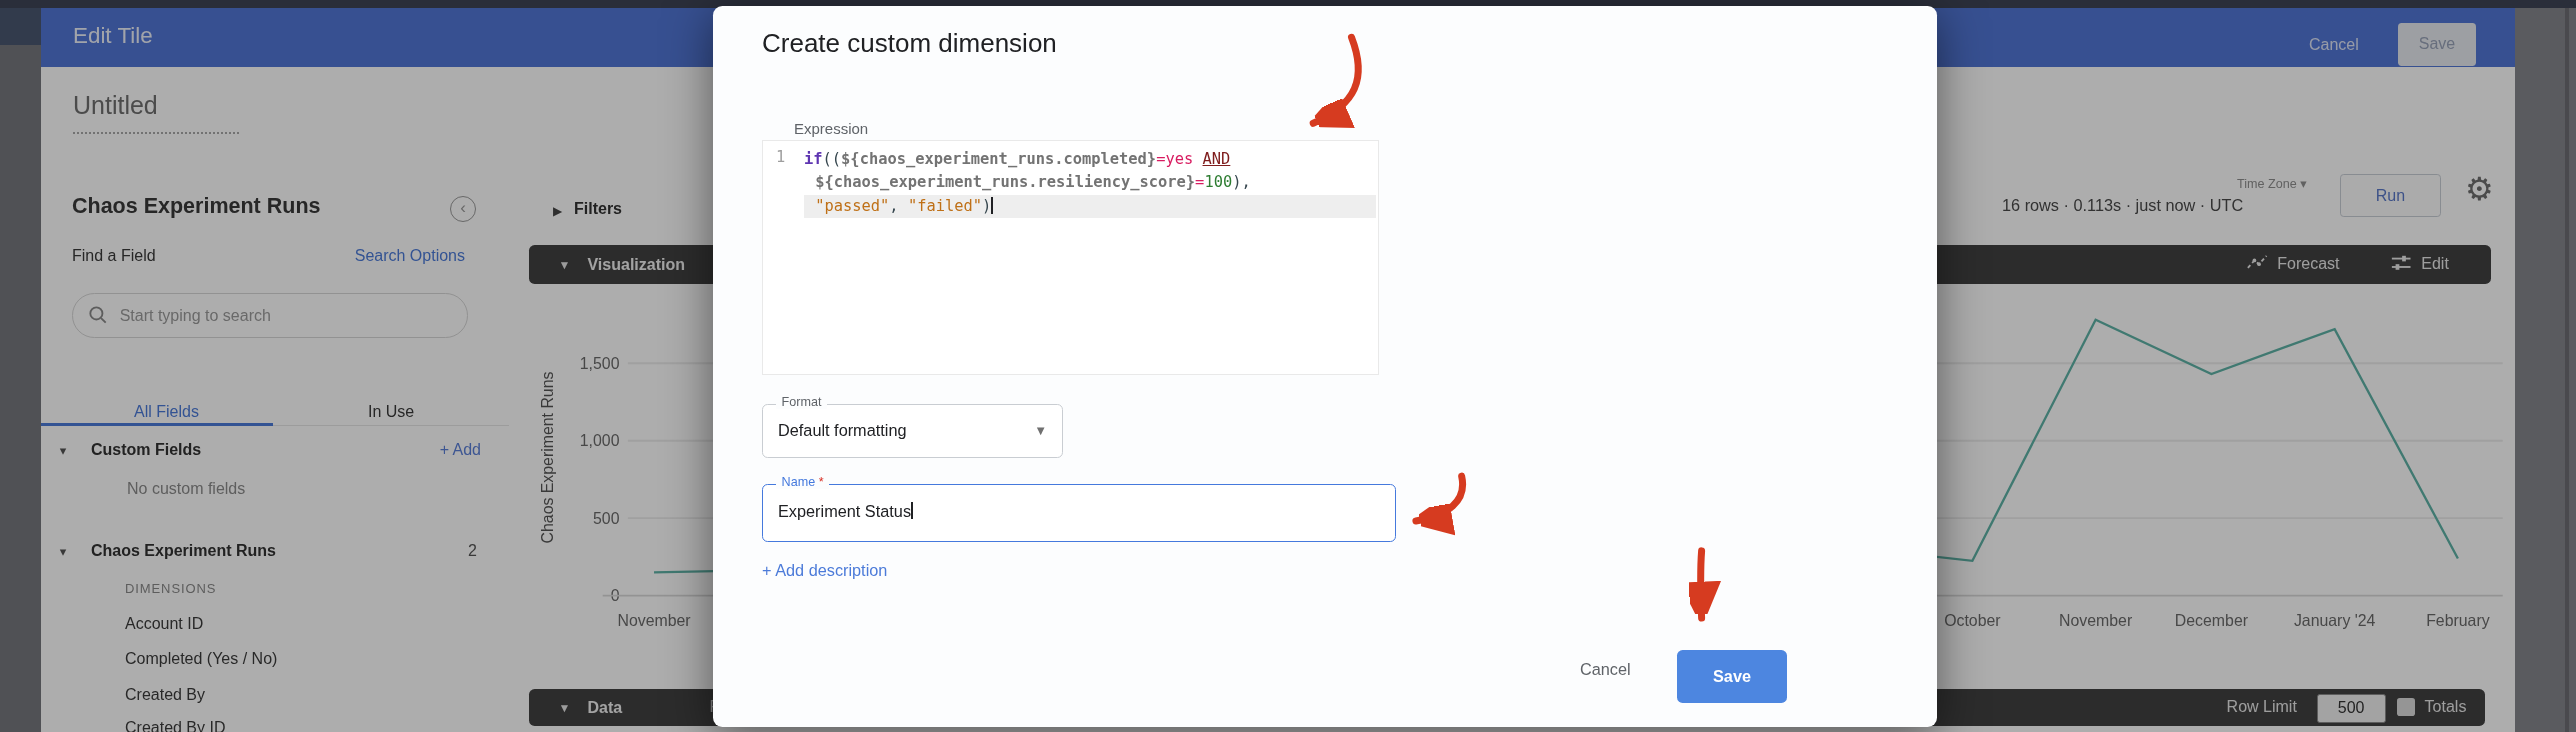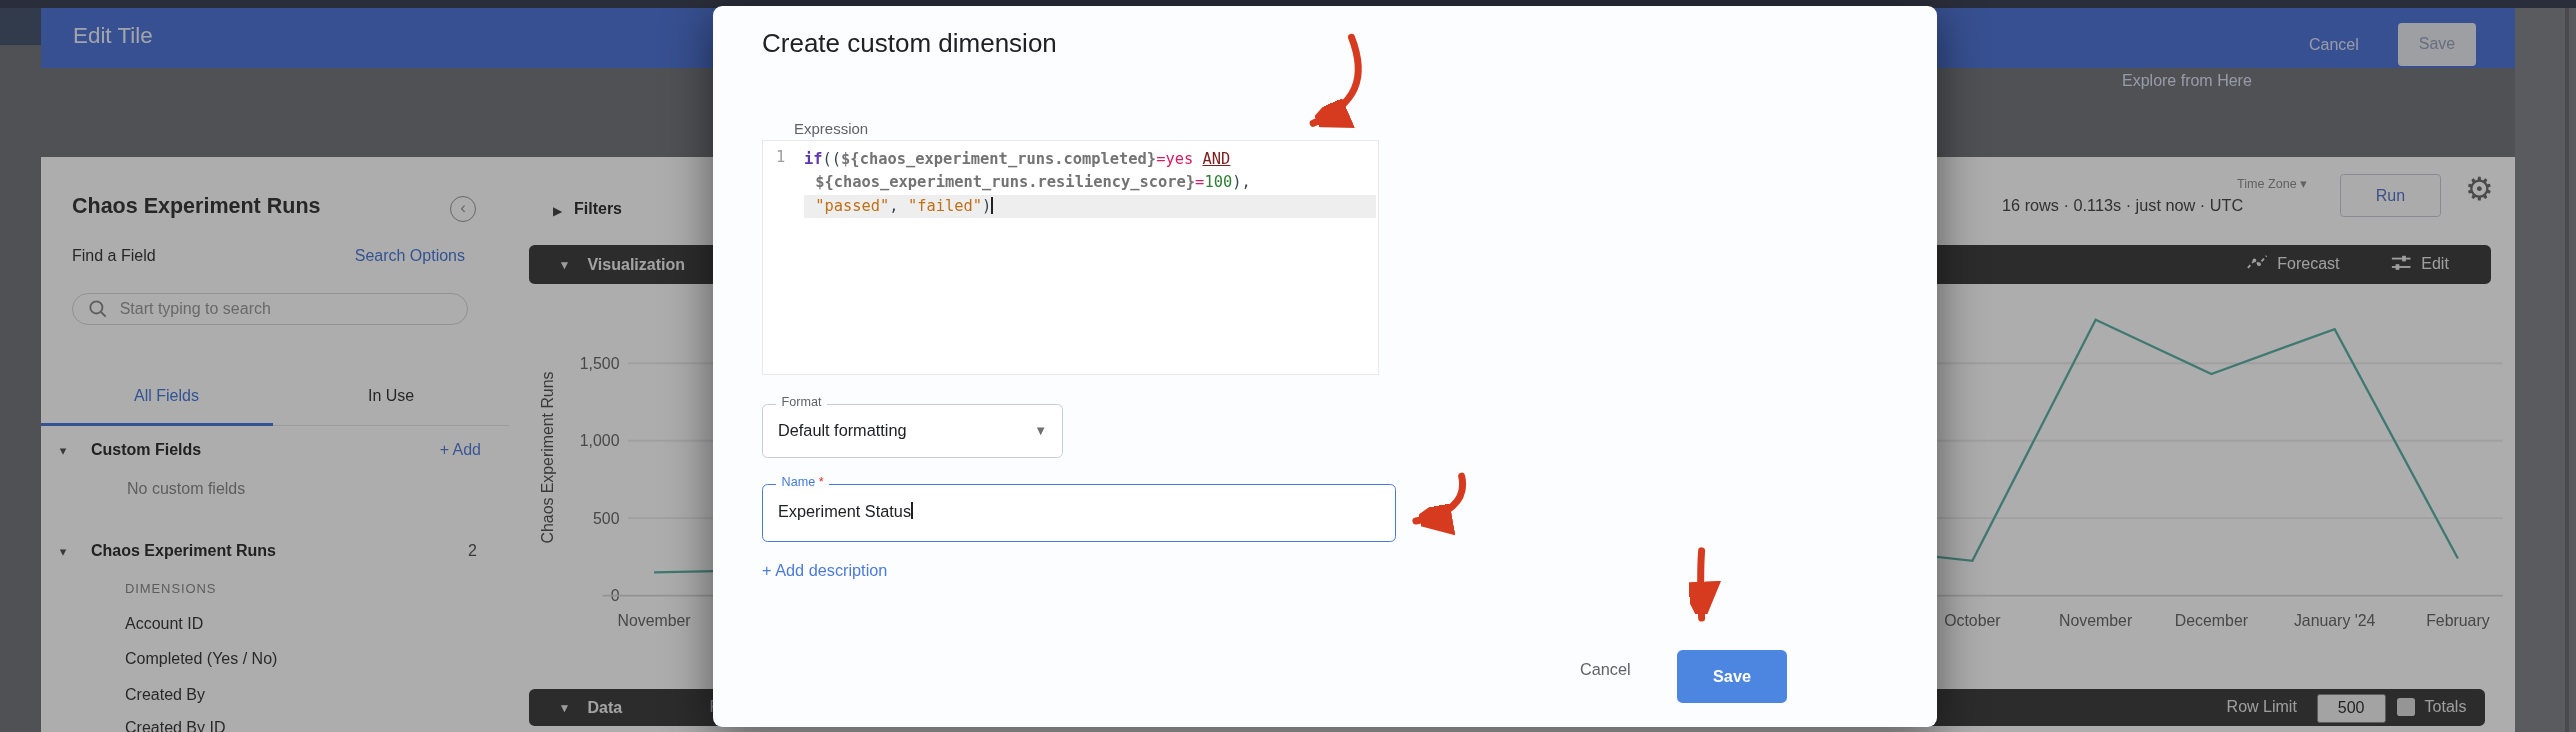--- a/index.html
+++ b/index.html
@@ -31,24 +31,24 @@
   #tile-title{position:absolute;left:32px;top:24px;font-size:25px;color:#6f6f6f;}
   #tile-title-underline{position:absolute;left:32px;top:65px;width:166px;border-top:2.8px dotted #a8a8a8;}
 
   
   #sidebar{left:41px;top:157px;width:468px;height:575px;background:#ffffff;border-right:0.9px solid #e2e2e2;}
   #sidebar-title{position:absolute;left:31px;top:37px;font-size:21.5px;font-weight:700;color:#3a3a3a;}
   #sidebar-collapse{position:absolute;left:409px;top:39px;width:24px;height:24px;border:1.9px solid #9a9a9a;border-radius:50%;
     color:#9a9a9a;font-size:17px;line-height:22.4px;text-align:center;}
   #find-a-field{position:absolute;left:31px;top:90px;font-size:16px;color:#3a3a3a;}
   #search-options{position:absolute;right:44px;top:90px;font-size:16px;color:#4c7bd9;}
-  #search-box{position:absolute;left:31px;top:136px;width:396px;height:32px;border:0.9px solid #d7d7d7;border-radius:22.4px;
+  #search-box{position:absolute;left:31px;top:136px;width:396px;height:45px;border:0.9px solid #d7d7d7;border-radius:22.4px;
     display:flex;align-items:center;padding:0 15px;box-sizing:border-box;background:#fff;}
   #search-placeholder{color:#9b9b9b;font-size:16px;margin-left:11.2px;}
-  .tab{position:absolute;top:230px;font-size:16px;}
+  .tab{position:absolute;top:246px;font-size:16px;}
   #tab-all-fields{left:93px;color:#4c7bd9;}
   #tab-in-use{left:327px;color:#3a3a3a;}
   #tabs-divider{position:absolute;left:0;top:268px;width:468px;border-top:0.9px solid #e6e6e6;}
   #tabs-underline{position:absolute;left:0;top:266px;width:232px;height:2.8px;background:#4c7bd9;}
   .caret{color:#555;font-size:13px;}
   .side-row-caret{position:absolute;left:18.7px;}
   .side-label{position:absolute;left:50px;font-size:16px;color:#333;font-weight:700;}
   #custom-fields-caret{top:286px;}
   #custom-fields-label{top:284px;}
   #add-link{position:absolute;right:28px;top:284px;font-size:16px;color:#5b7fd8;}
@@ -141,20 +141,24 @@
   <div class="abs" id="right-strip-line"></div>
   <div class="abs" id="top-strip"></div>
 
   <div class="abs" id="topbar">
     <div id="topbar-title">Edit Tile</div>
     <div id="explore-link" class="topbar-link">Explore from Here</div>
     <div id="topbar-cancel" class="topbar-link">Cancel</div>
     <div id="topbar-save">Save</div>
   </div>
 
+  <div class="abs" id="untitled-band">
+    <div id="tile-title">Untitled</div>
+    <div id="tile-title-underline"></div>
+  </div>
 
   <div class="abs" id="sidebar">
     <div id="sidebar-title">Chaos Experiment Runs</div>
     <div id="sidebar-collapse">‹</div>
     <div id="find-a-field">Find a Field</div>
     <div id="search-options">Search Options</div>
     <div id="search-box">
       <svg width="20.5" height="20.5" viewBox="0 0 22 22">
         <circle cx="9" cy="9" r="6.5" fill="none" stroke="#8a8a8a" stroke-width="2"></circle>
         <line x1="14" y1="14" x2="19" y2="19" stroke="#8a8a8a" stroke-width="2"></line>

